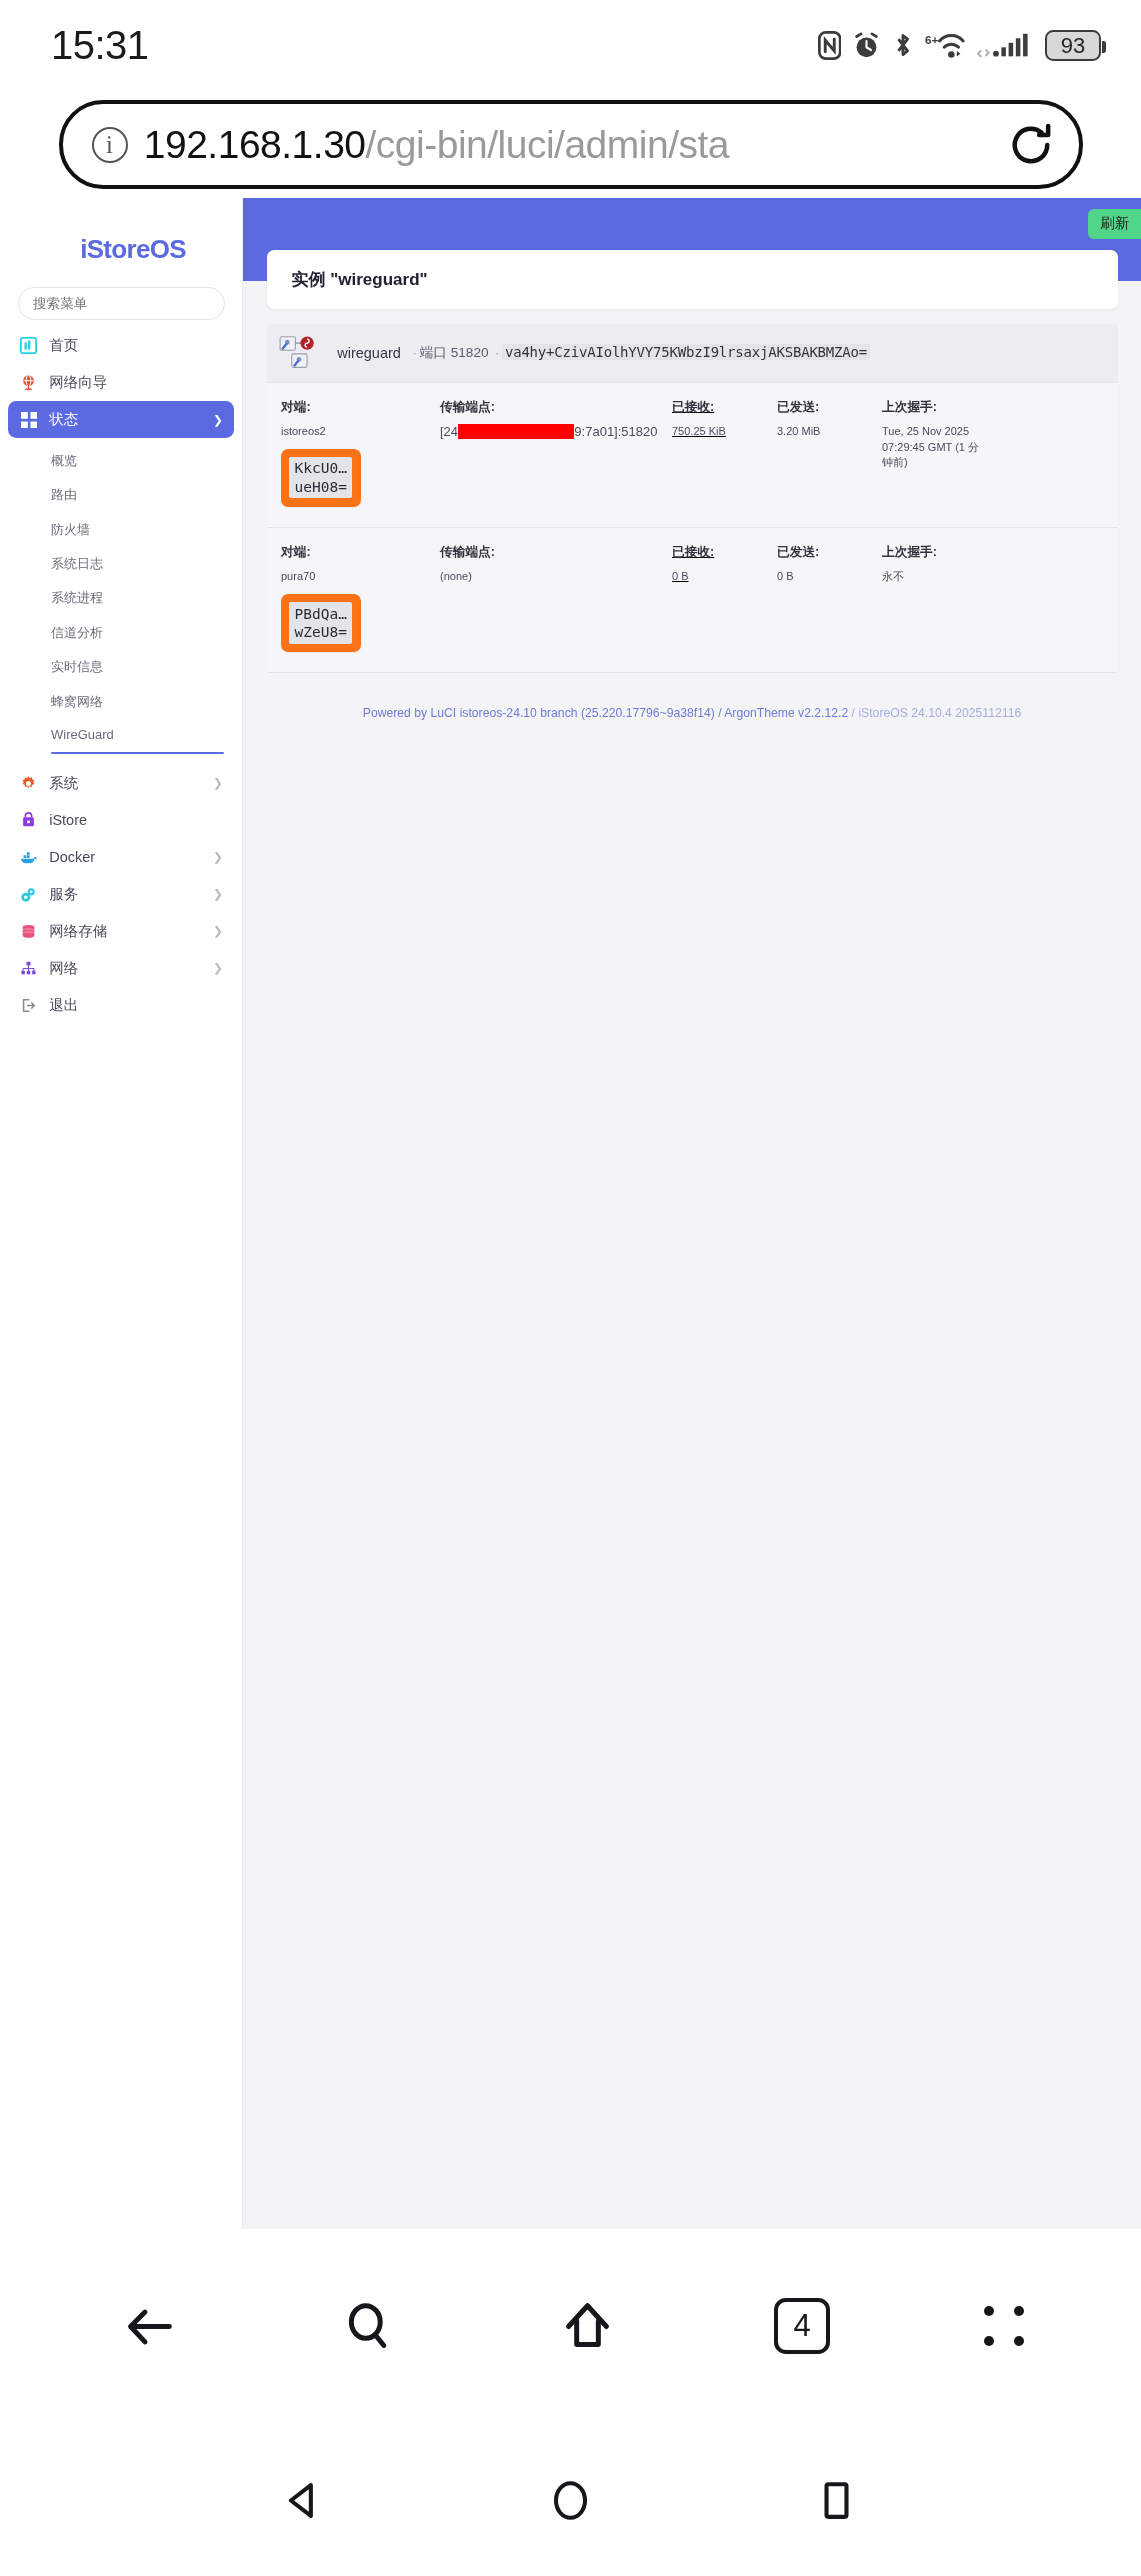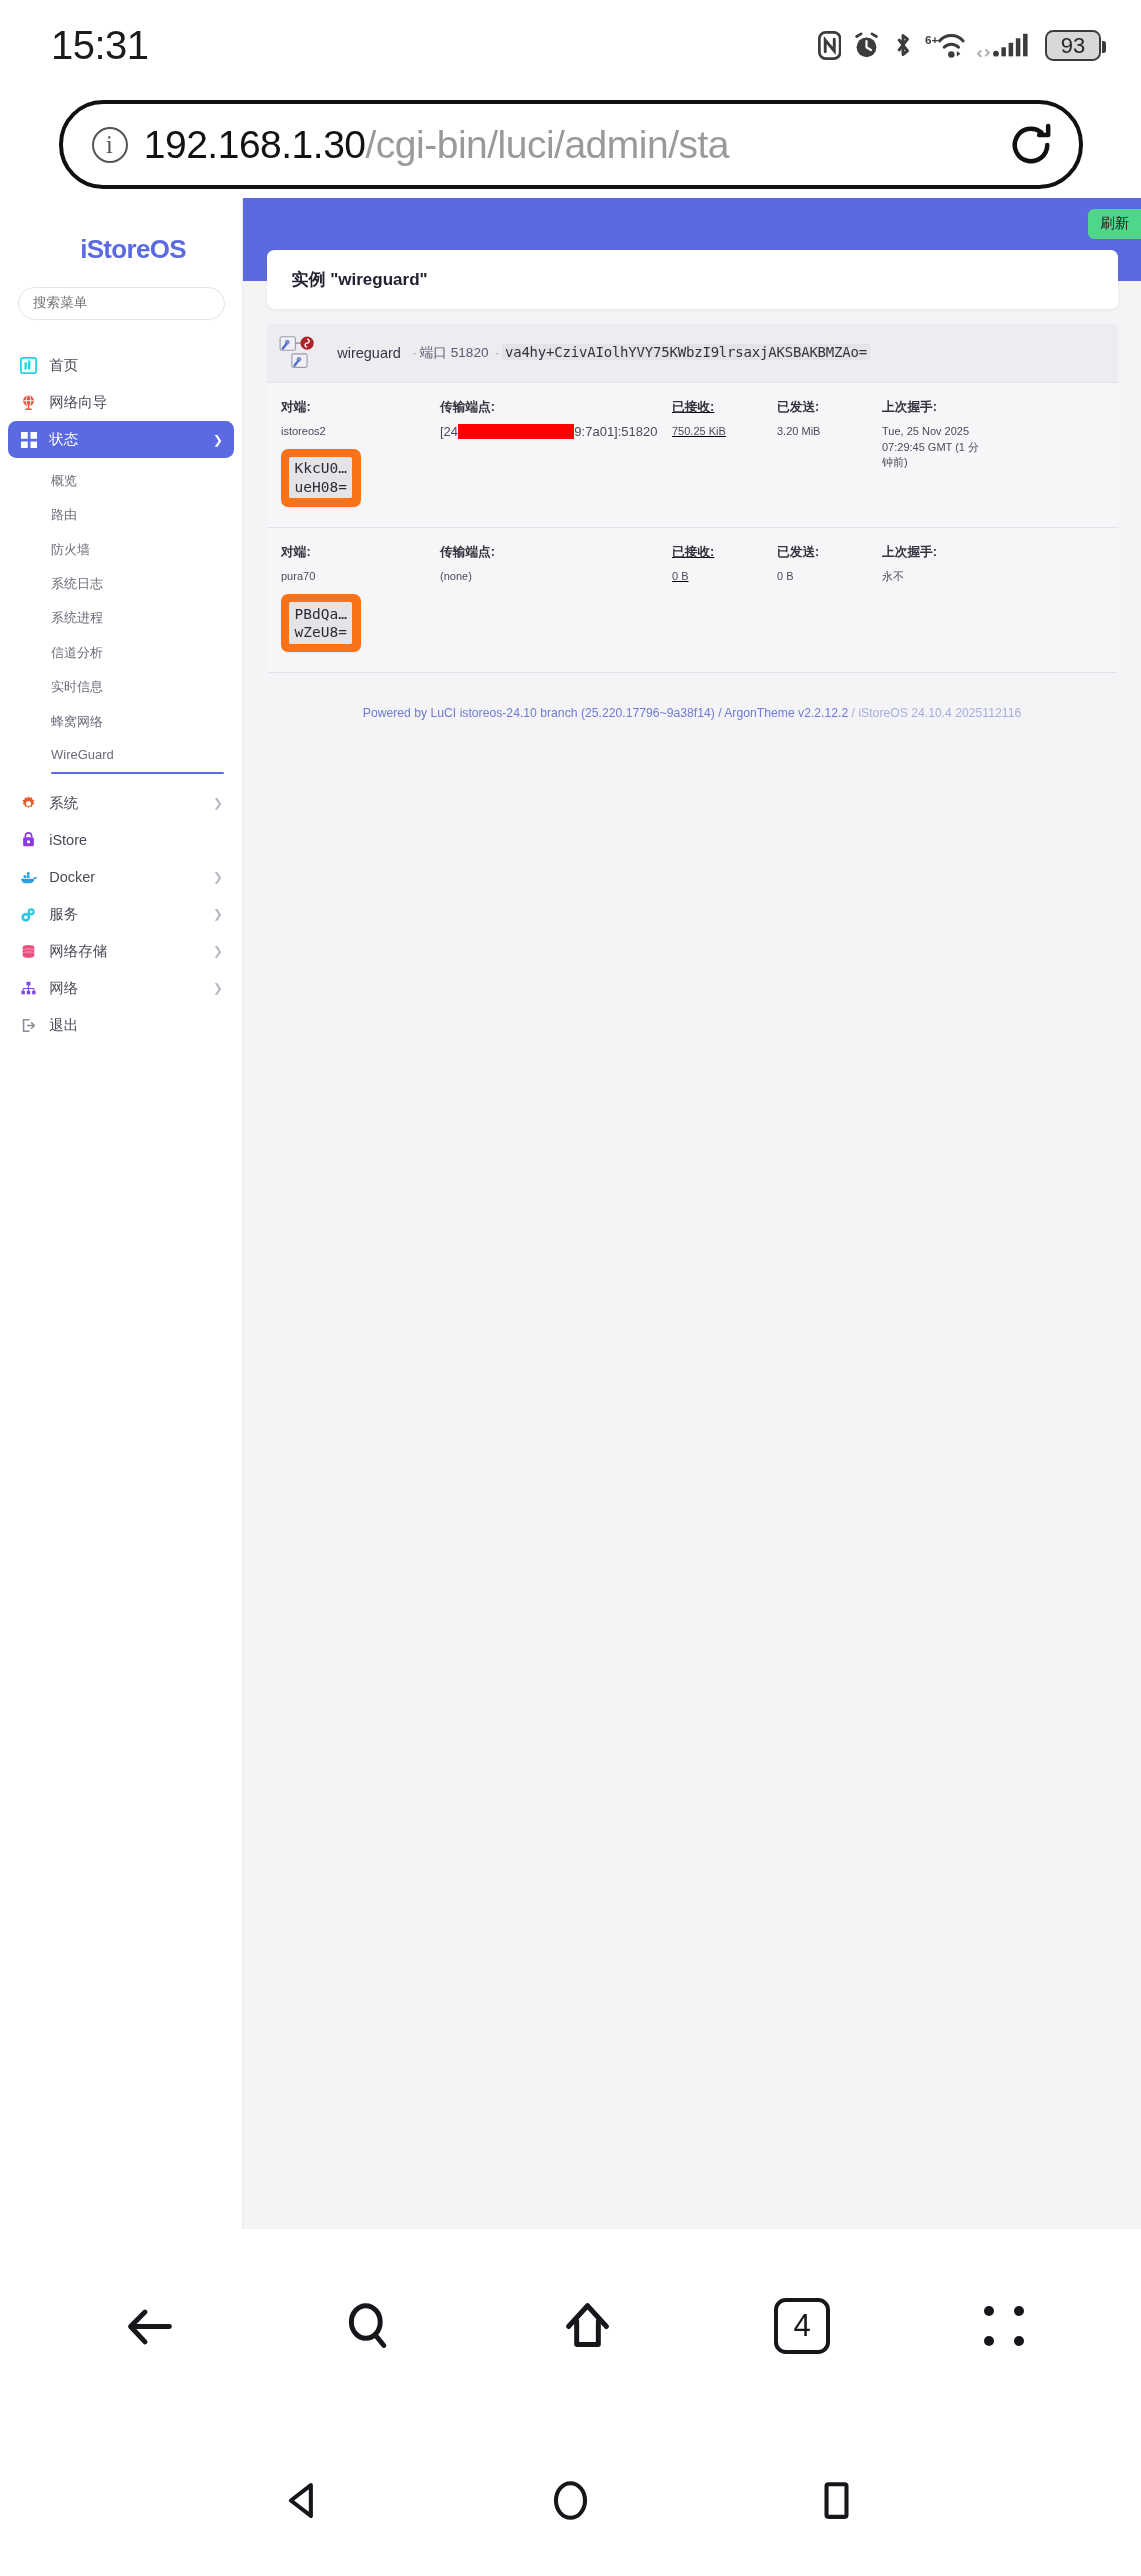--- a/index.html
+++ b/index.html
@@ -70,24 +70,24 @@
   .sidebar {
     width: 243px; flex: 0 0 243px; height: 100%;
     background: #ffffff; border-right: 0.9px solid #e9e9ef;
     padding-top: 20px; position: relative; z-index: 3;
   }
   .brand {
     text-align: center; font-size: 26px; font-weight: bold;
     color: #5b6ae0; letter-spacing: -0.7px; padding: 16.3px 0 22px; margin-left: 24px;
   }
   .menu-search {
-    display: block; width: 207px; height: 33px; margin: 0 auto 27px;
+    display: block; width: 207px; height: 33px; margin: 0 auto 7px;
     border: 0.9px solid #e2e2ea; border-radius: 16.3px;
     background: #fff; font-size: 13.6px; color: #8a8a96;
-    padding: 0 14.5px; font-family: Liberation Mono, monospace; outline: none;
+    padding: 0 14.5px; font-family: Liberation Serif, serif; outline: none;
   }
   .nav-item {
     display: flex; align-items: center; gap: 11px;
     height: 37px; margin: 0 8.2px; padding: 0 11px;
     border-radius: 8.2px; cursor: pointer;
     font-size: 14.5px; color: #4a4a58;
   }
   .nav-item .nav-label { flex: 1 1 auto; }
   .nav-item.active { background: #5b6ae0; color: #ffffff; }
   .nav-ico {

